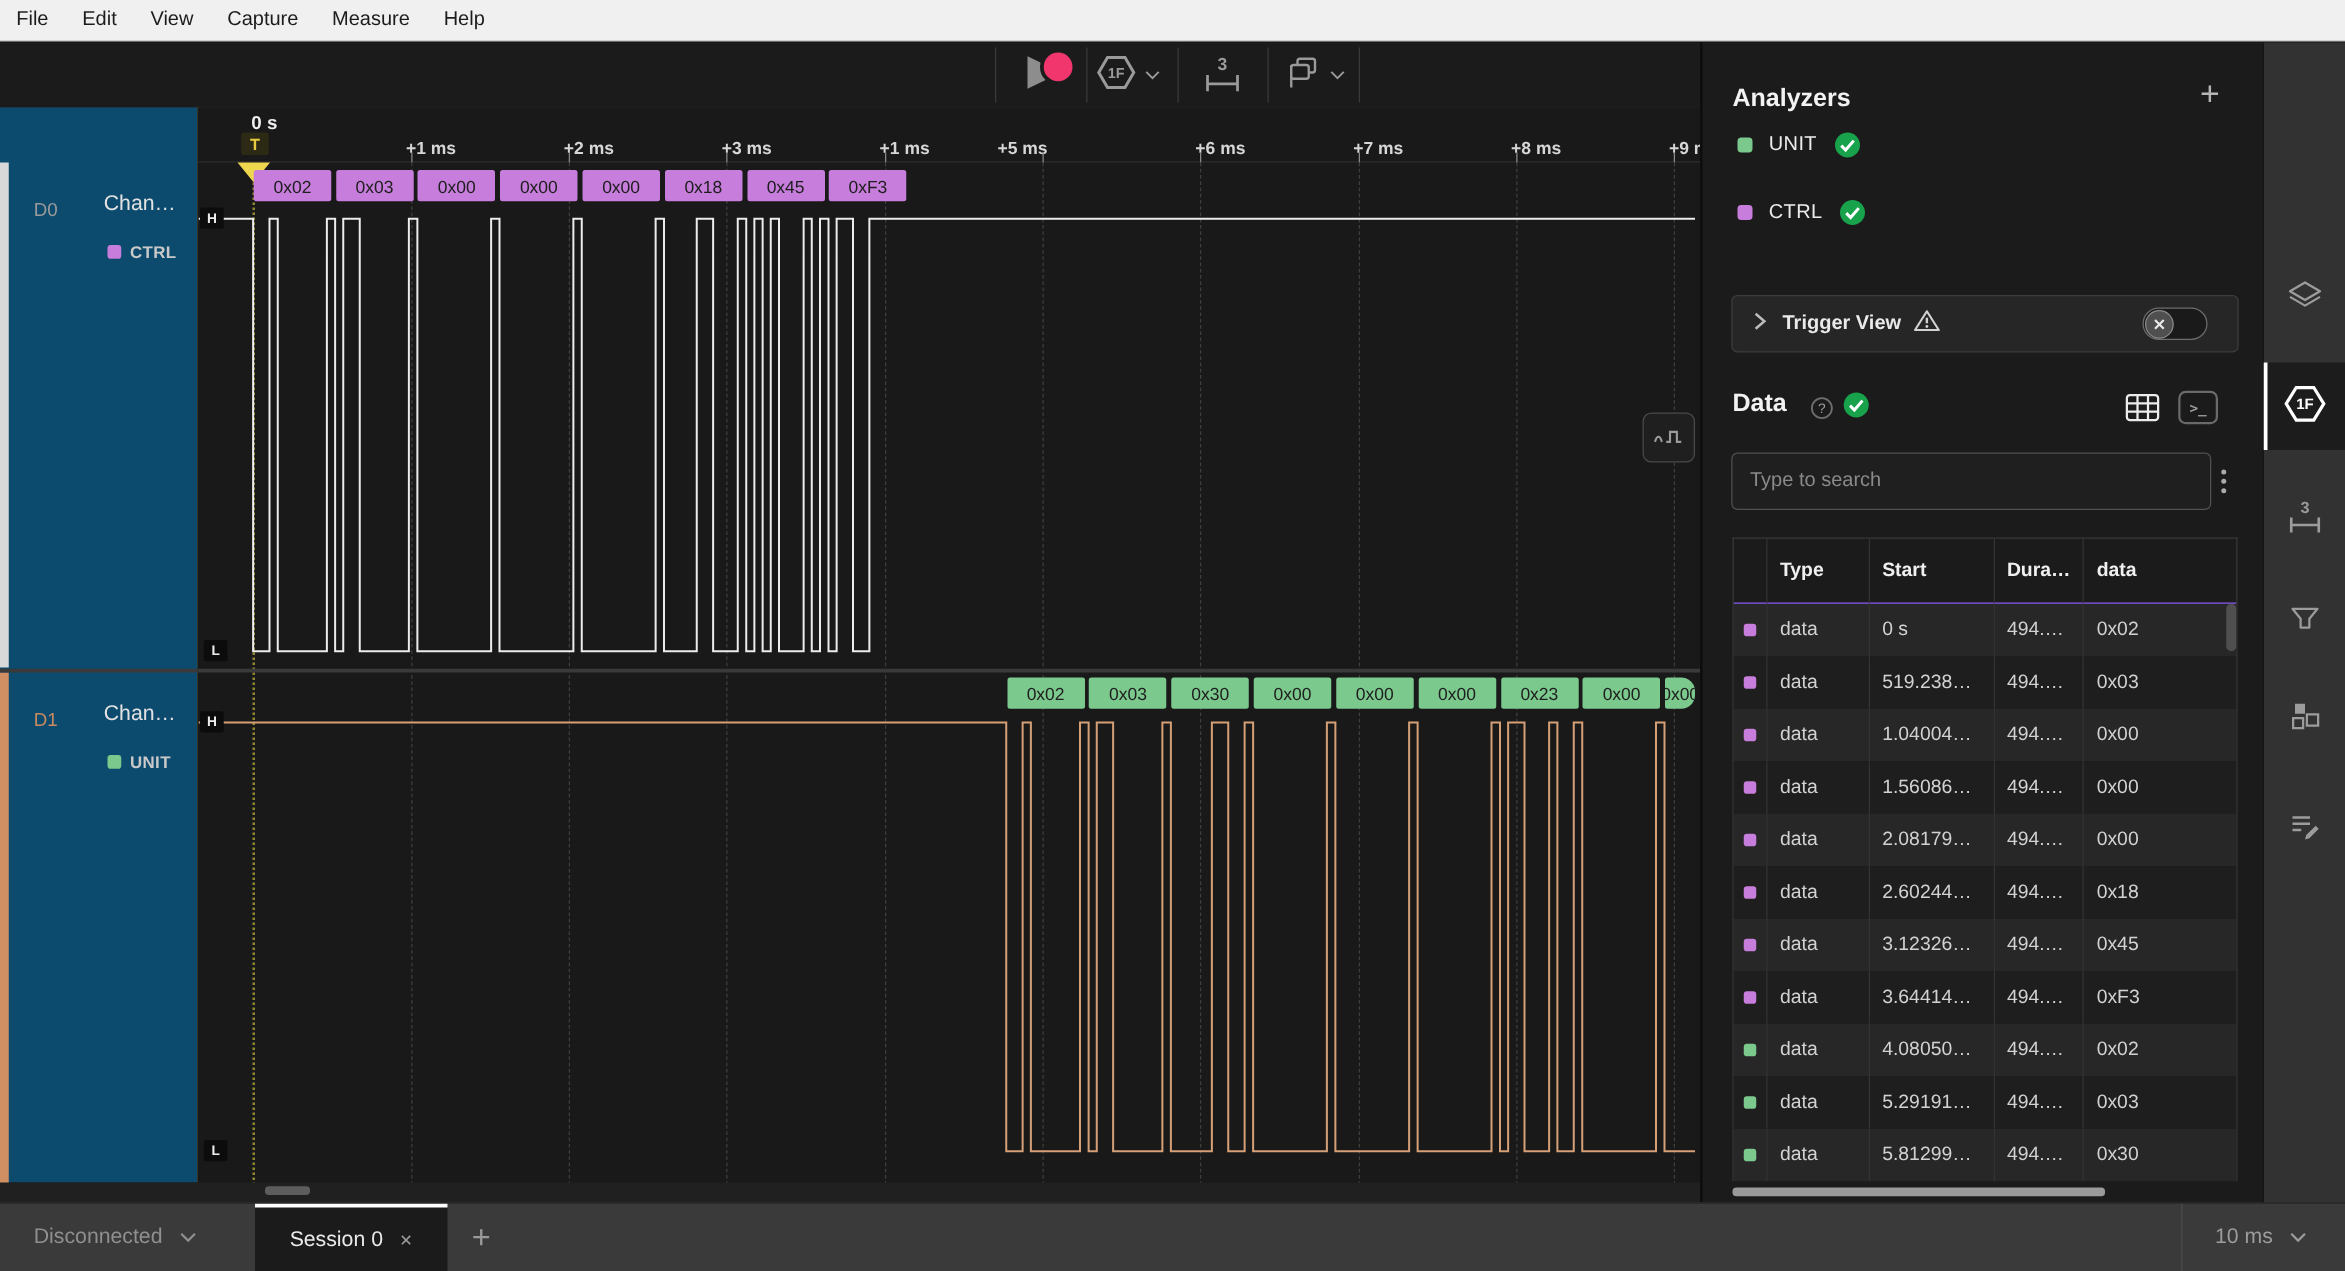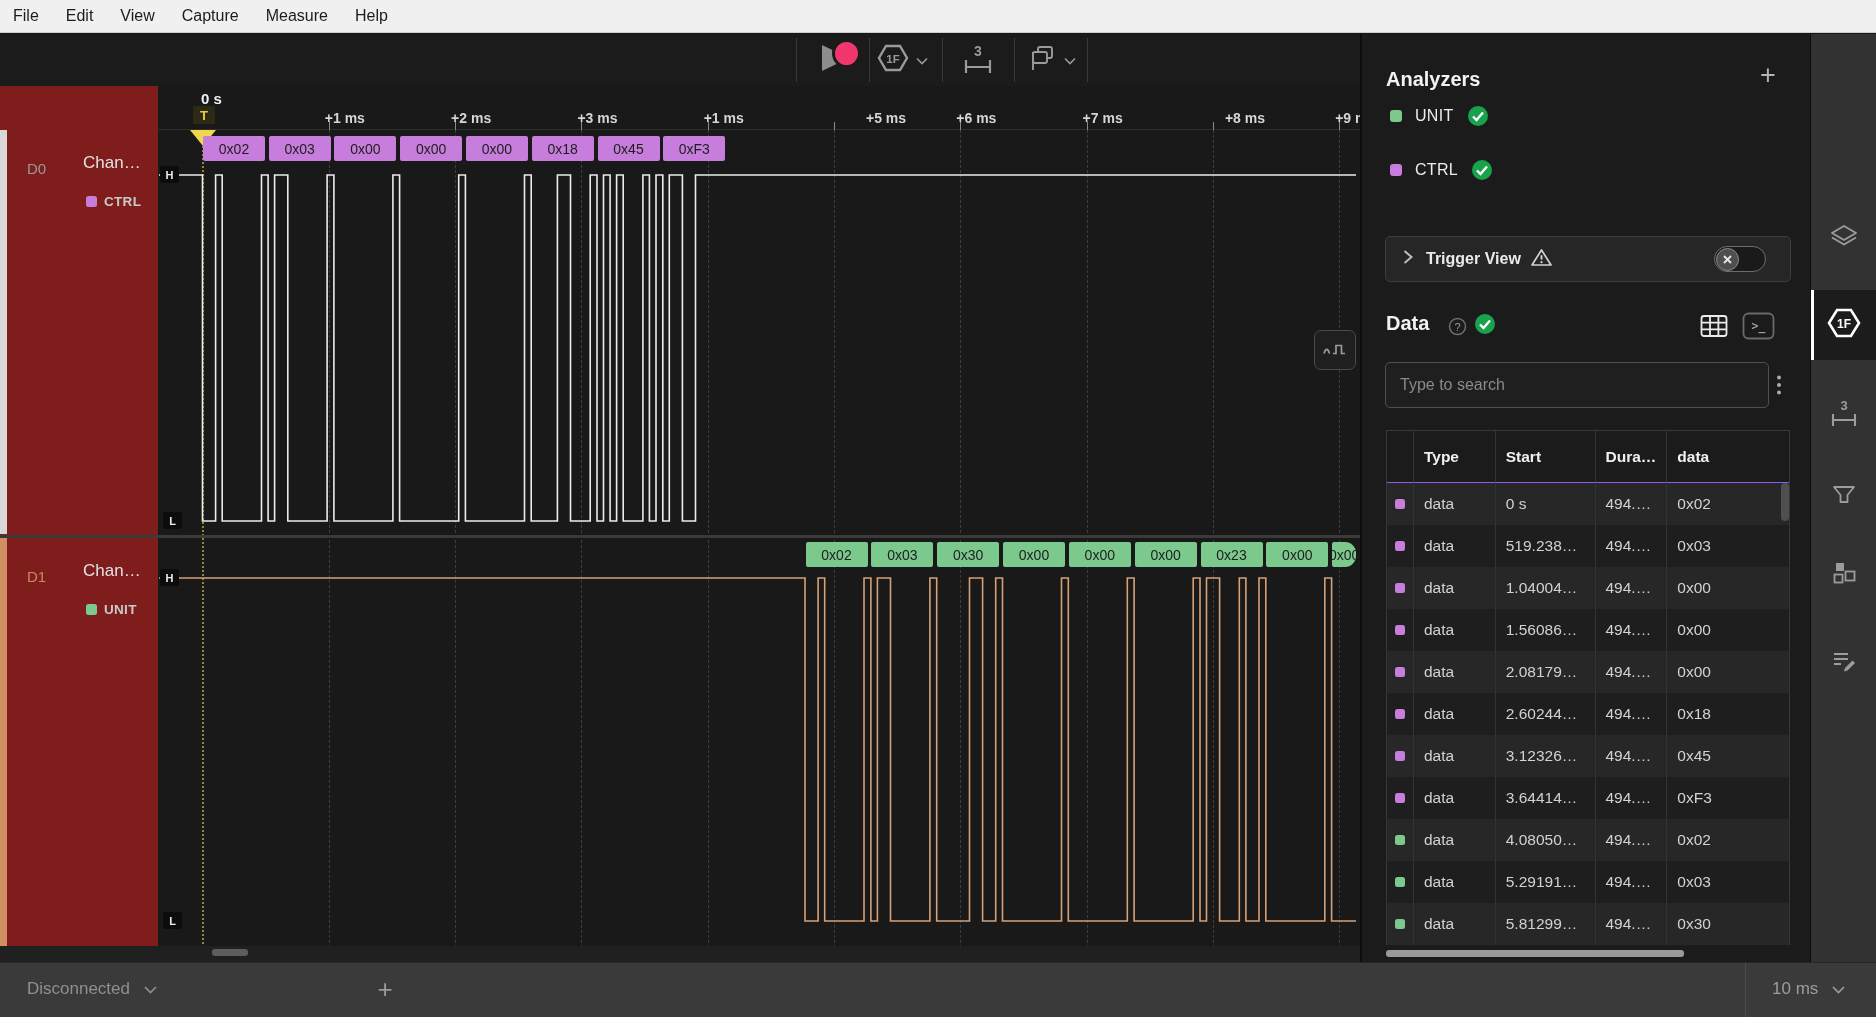--- a/index.html
+++ b/index.html
@@ -9,21 +9,21 @@
   #menubar{position:absolute;left:0;top:0;width:1876px;height:33px;background:#f0f0f0;
            border-bottom:1px solid #cfcfcf;display:flex;align-items:center;padding-left:13px;gap:27px;box-sizing:border-box;}
   .menu-item{color:#1c1c1c;font-size:16px;cursor:default;}
   
   #toolbar{position:absolute;left:0;top:34px;width:1360px;height:52px;background:#1b1b1b;border-bottom:1px solid #2e2e2e;}
   .tb-sep{position:absolute;top:4px;width:1px;height:44px;background:#3a3a3a;}
   .tb-btn{position:absolute;top:0;height:52px;display:flex;align-items:center;justify-content:center;gap:7px;}
   #record-dot{position:absolute;left:26px;top:5px;width:23px;height:23px;border-radius:50%;
               background:#f1356d;border:3px solid #1b1b1b;}
   
-  #left-panel{position:absolute;left:0;top:86px;width:158px;height:860px;background:#7f1d1d;border-right:1px solid #a16207;}
+  #left-panel{position:absolute;left:0;top:86px;width:158px;height:860px;background:#0c4a6e;border-right:1px solid #a16207;}
   .channel-row{position:absolute;left:0;width:158px;}
   .ch-colorbar{position:absolute;left:0;top:0;width:7px;}
   .ch-id{position:absolute;left:27px;font-size:15px;}
   .ch-name{position:absolute;left:83px;font-size:17px;color:#e2e2e2;}
   .ch-dot{position:absolute;left:86px;width:11px;height:11px;border-radius:2.5px;}
   .ch-an-label{position:absolute;left:104px;font-size:13.5px;font-weight:bold;color:#c9c9c9;letter-spacing:.3px;}
   .h-divider{position:absolute;left:0;width:158px;height:3px;background:#3a3a3a;}
   
   #viewport{position:absolute;left:158px;top:86px;width:1202px;height:862px;background:#191919;overflow:hidden;}
   .tick-label{position:absolute;top:24px;font-size:14px;font-weight:bold;color:#d6d6d6;white-space:nowrap;}
@@ -193,30 +193,30 @@
     <div class="gridline" style="left:170.8px;"></div>
     <div class="tick-label" style="left:293.1px;text-align:right;">+2 ms</div>
     <div class="tick-mark" style="left:297.1px;"></div>
     <div class="gridline" style="left:297.1px;"></div>
     <div class="tick-label" style="left:419.4px;">+3 ms</div>
     <div class="tick-mark" style="left:423.4px;"></div>
     <div class="gridline" style="left:423.4px;"></div>
     <div class="tick-label" style="left:545.7px;">+1 ms</div>
     <div class="tick-mark" style="left:549.7px;"></div>
     <div class="gridline" style="left:549.7px;"></div>
-    <div class="tick-label" style="left:708px;">+5 ms</div>
+    <div class="tick-label" style="left:640px;">+5 ms</div>
     <div class="tick-mark" style="left:676.0px;"></div>
     <div class="gridline" style="left:676.0px;"></div>
     <div class="tick-label" style="left:798.3px;">+6 ms</div>
     <div class="tick-mark" style="left:802.3px;"></div>
     <div class="gridline" style="left:802.3px;"></div>
     <div class="tick-label" style="left:924.6px;">+7 ms</div>
     <div class="tick-mark" style="left:928.6px;"></div>
     <div class="gridline" style="left:928.6px;"></div>
-    <div class="tick-label" style="left:1050.9px;margin-left:16px;">+8 ms</div>
+    <div class="tick-label" style="left:1050.9px;">+8 ms</div>
     <div class="tick-mark" style="left:1054.9px;"></div>
     <div class="gridline" style="left:1054.9px;"></div>
     <div class="tick-label" style="left:1177.2px;">+9 ms</div>
     <div class="tick-mark" style="left:1181.2px;"></div>
     <div class="gridline" style="left:1181.2px;"></div>
     <div class="wave-divider" style="top:449px;"></div>
     <svg width="1202" height="862" viewBox="158 86 1202 862" style="position:absolute;left:0;top:0;">
       <path d="M 159 175 H 202.5 V 521 H 215.6 V 175 H 222.2 V 521 H 261.5 V 175 H 268.1 V 521 H 274.6 V 175 H 287.8 V 521 H 327.1 V 175 H 333.9 V 521 H 392.9 V 175 H 399.6 V 521 H 458.7 V 175 H 465.4 V 521 H 524.5 V 175 H 531.2 V 521 H 557.4 V 175 H 570.5 V 521 H 590.2 V 175 H 597.0 V 521 H 603.5 V 175 H 610.1 V 521 H 616.6 V 175 H 623.2 V 521 H 642.9 V 175 H 649.4 V 521 H 656.0 V 175 H 662.8 V 521 H 669.3 V 175 H 682.4 V 521 H 695.5 V 175 H 1356" fill="none" stroke="#ececec" stroke-width="1.6"></path>
       <path d="M 159 578 H 805.0 V 921 H 818.1 V 578 H 824.7 V 921 H 864.0 V 578 H 870.9 V 921 H 877.4 V 578 H 890.5 V 921 H 929.9 V 578 H 936.7 V 921 H 969.5 V 578 H 982.6 V 921 H 995.7 V 578 H 1002.5 V 921 H 1061.5 V 578 H 1068.3 V 921 H 1127.3 V 578 H 1134.1 V 921 H 1193.2 V 578 H 1200.0 V 921 H 1206.5 V 578 H 1219.6 V 921 H 1239.3 V 578 H 1245.9 V 921 H 1259.0 V 578 H 1265.8 V 921 H 1324.8 V 578 H 1331.6 V 921 H 1356" fill="none" stroke="#d6a077" stroke-width="1.6"></path>
     </svg>
@@ -493,20 +493,24 @@
 
 <div id="footer">
   <div id="conn">
     <span>Disconnected</span>
     <span>
       <svg width="13" height="9">
           <polyline points="1,2 6.5,7.5 12,2" fill="none" stroke="#8f8f8f" stroke-width="1.7"></polyline>
         </svg>
     </span>
   </div>
+  <div id="session-tab">
+    <span class="tab-label">Session 0</span>
+    <span style="color:#9a9a9a;font-size:13px;">✕</span>
+  </div>
   <div id="new-tab">+</div>
   <div id="footer-sep"></div>
   <div id="timescale">
     <span>10 ms</span>
     <span>
       <svg width="13" height="9">
           <polyline points="1,2 6.5,7.5 12,2" fill="none" stroke="#9c9c9c" stroke-width="1.7"></polyline>
         </svg>
     </span>
   </div>

